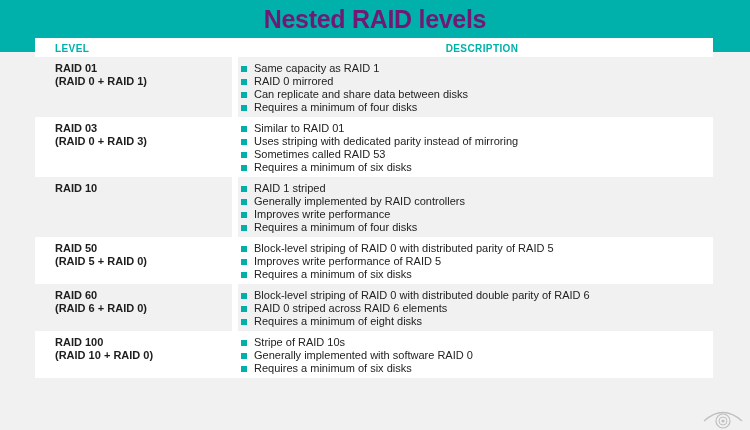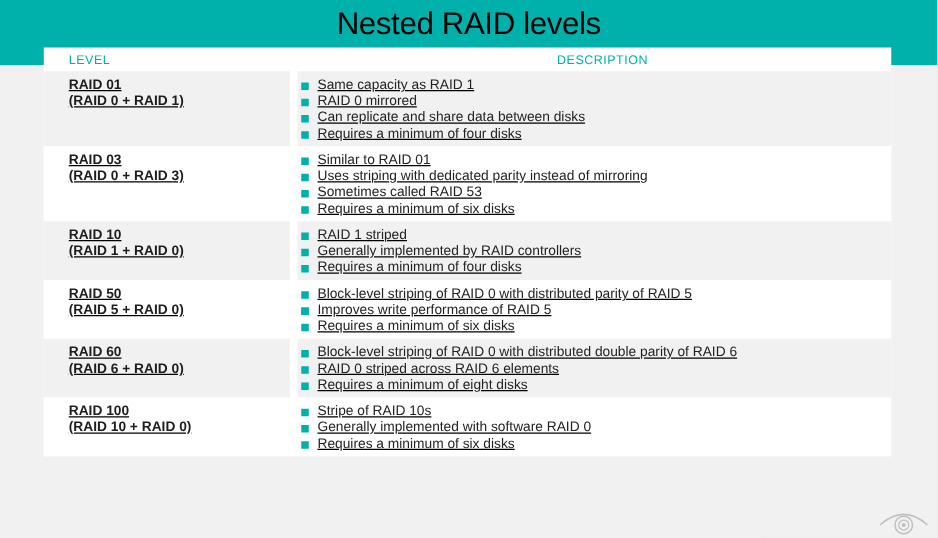--- a/index.html
+++ b/index.html
@@ -18,53 +18,52 @@
     position: absolute;
     top: 0; left: 0;
     width: 100%;
     height: 52px;
     background: var(--teal, #00b0ab);
   }
   .banner h1 {
     margin: 0;
     padding-top: 4px;
     text-align: center;
-    color: #000000;
+    color: #701a75;
     font-size: 25px;
     line-height: 30px;
-    font-weight: normal;
+    font-weight: bold;
     letter-spacing: -0.3px;
   }
   .card {
     position: absolute;
     top: 38px;
     left: 35px;
     width: 678px;
   }
   .thead {
     display: flex;
     height: 19px;
     background: #ffffff;
     box-sizing: border-box;
   }
   .th {
     color: var(--teal, #00b0ab);
     font-size: 10px;
-    font-weight: normal;
+    font-weight: bold;
     letter-spacing: 0.4px;
     padding-top: 5px;
     box-sizing: border-box;
   }
   .th-level { width: 197px; padding-left: 20px; }
   .th-gap { width: 6px; }
   .th-desc { flex: 1; padding-left: 13px; text-align: center; }
   .row {
     display: flex;
     background: #ffffff;
-    text-decoration: underline;
   }
   .cell { box-sizing: border-box; background: #ffffff; }
   .cell-level {
     width: 197px;
     padding: 5px 8px 3px 20px;
   }
   .cell-gap { width: 6px; background: #ffffff; }
   .cell-desc {
     flex: 1;
     padding: 5px 8px 3px 3px;
@@ -145,27 +144,27 @@
               <li><span class="sq"></span><span class="bullet-text">Similar to RAID 01</span></li>
               <li><span class="sq"></span><span class="bullet-text">Uses striping with dedicated parity instead of mirroring</span></li>
               <li><span class="sq"></span><span class="bullet-text">Sometimes called RAID 53</span></li>
               <li><span class="sq"></span><span class="bullet-text">Requires a minimum of six disks</span></li>
             </ul>
     </div>
   </div>
         <div class="row alt">
     <div class="cell cell-level">
       <div class="level-name">RAID 10</div>
-      <div class="level-combo">(RAID 1 + RAID 0)</div>
     </div>
     <div class="cell-gap"></div>
     <div class="cell cell-desc">
       <ul class="bullets">
               <li><span class="sq"></span><span class="bullet-text">RAID 1 striped</span></li>
               <li><span class="sq"></span><span class="bullet-text">Generally implemented by RAID controllers</span></li>
+              <li><span class="sq"></span><span class="bullet-text">Improves write performance</span></li>
               <li><span class="sq"></span><span class="bullet-text">Requires a minimum of four disks</span></li>
             </ul>
     </div>
   </div>
         <div class="row">
     <div class="cell cell-level">
       <div class="level-name">RAID 50</div>
       <div class="level-combo">(RAID 5 + RAID 0)</div>
     </div>
     <div class="cell-gap"></div>

